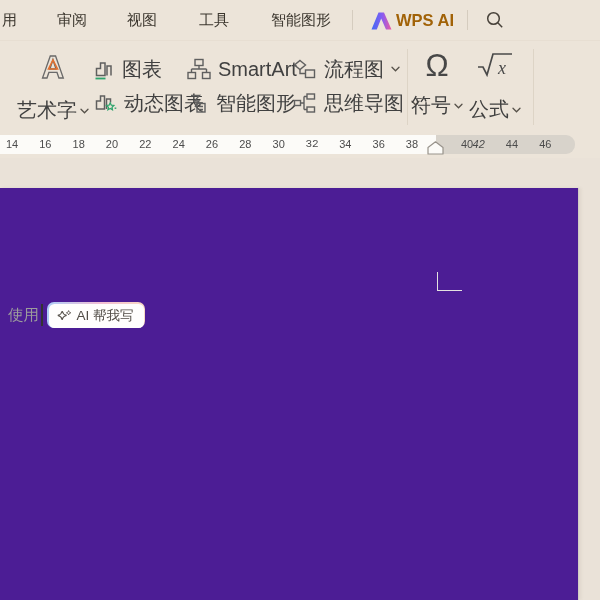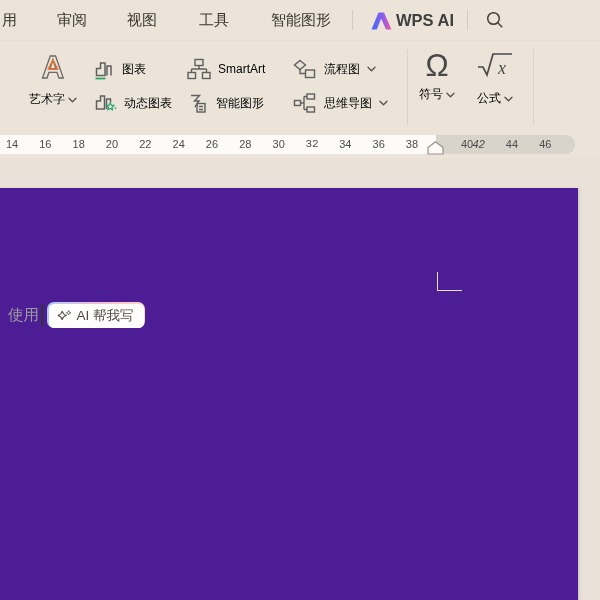--- a/index.html
+++ b/index.html
@@ -6,31 +6,31 @@
   .screen{position:relative;width:600px;height:600px;overflow:hidden;
     background:#eae2d8;font-family:"Liberation Sans",sans-serif;
     -webkit-font-smoothing:antialiased;}
   
   .menubar{position:absolute;top:0;left:0;right:0;height:40px;background:#ece4d9;}
   .menu-item{position:absolute;top:0;height:40px;line-height:40px;font-size:15px;
     color:#3b362e;cursor:default;white-space:nowrap;}
   .vdiv{position:absolute;top:10px;width:1px;height:20px;background:#d5ccbf;}
   .wpsai-logo{position:absolute;left:371px;top:11px;}
   .wpsai-label{position:absolute;left:396px;top:0;height:40px;line-height:40px;
-    font-size:16.5px;font-weight:600;color:#404040;}
+    font-size:16.5px;font-weight:600;color:#a16207;}
   .search-btn{position:absolute;left:486px;top:11px;width:18px;height:18px;}
   
   .ribbon{position:absolute;top:40px;left:0;right:0;height:92px;background:#ece4d9;
     border-top:1px solid #e7deD2;}
   .rdiv{position:absolute;top:8px;width:1px;height:76px;background:#ddd4c6;}
-  .rb-label{font-size:12px;color:#000000;white-space:nowrap;}
+  .rb-label{font-size:20px;color:#404040;white-space:nowrap;}
   .sm-item{position:absolute;display:flex;align-items:center;gap:7px;height:24px;cursor:default;}
   .big-btn{position:absolute;text-align:center;cursor:default;}
   .big-btn .glyph{display:block;font-size:31px;line-height:36px;color:#474747;}
-  .big-btn .cap{display:flex;align-items:center;justify-content:center;gap:3px;margin-top:2px;}
+  .big-btn .cap{display:flex;align-items:center;justify-content:center;gap:3px;margin-top:8px;}
   .chev{flex:0 0 auto;}
   
   .rulerbar{position:absolute;top:132px;left:0;right:0;height:26px;background:#ece4d9;}
   .ruler-white{position:absolute;top:3px;left:0;width:436px;height:19px;background:#fcfbf8;}
   .ruler-gray{position:absolute;top:3px;left:436px;width:139px;height:19px;
     background:#d8d3cb;border-radius:0 9px 9px 0;}
   #ruler-numbers{position:absolute;top:3px;left:0;right:0;height:19px;}
   .rnum{position:absolute;top:0;transform:translateX(-50%);line-height:19px;
     font-size:11px;color:#4c4c4c;}
   .indent-marker{position:absolute;left:427px;top:9px;}

